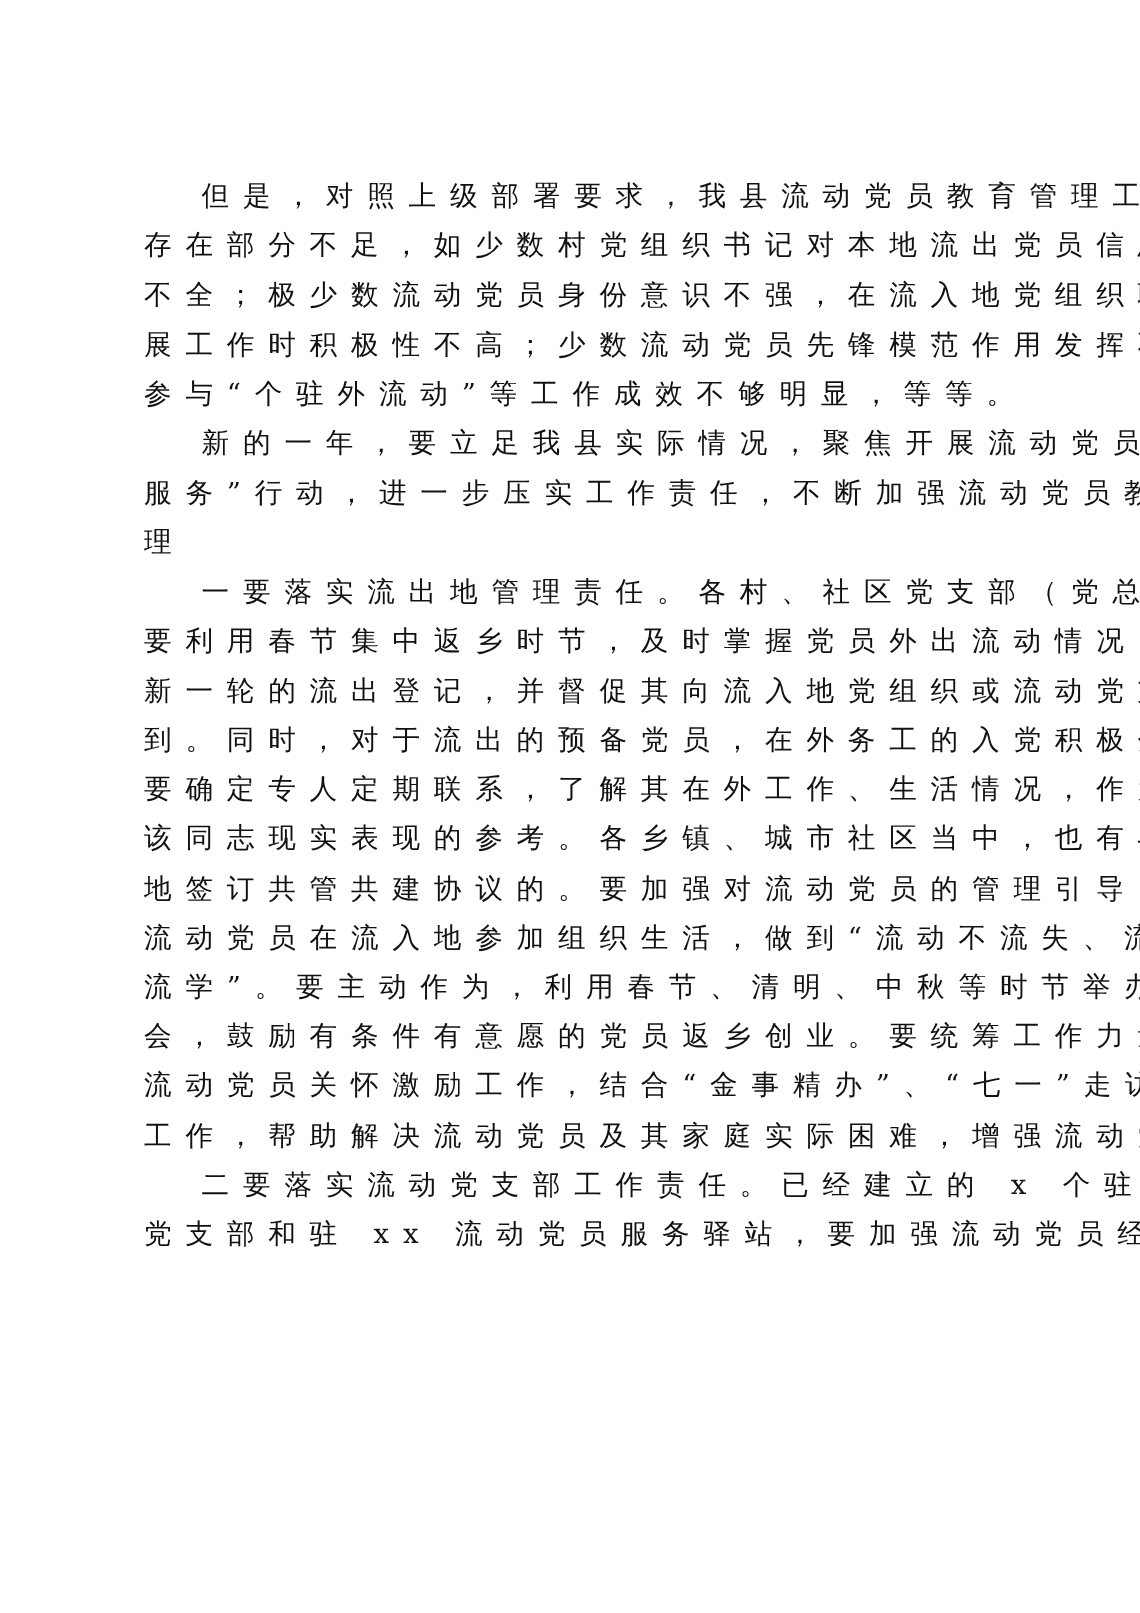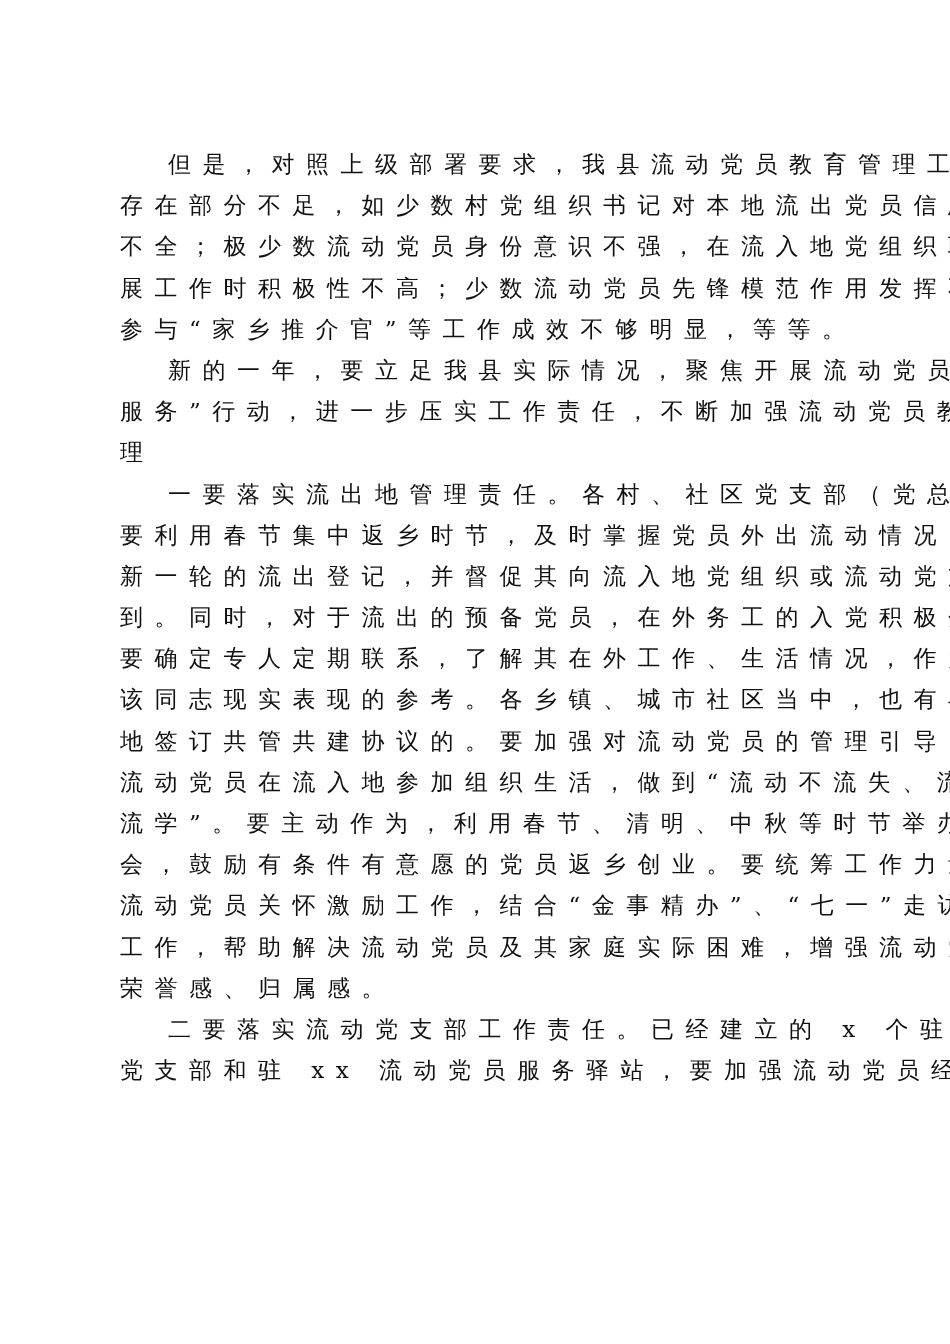--- a/index.html
+++ b/index.html
@@ -35,21 +35,21 @@
 </head>
 <body>
 
 <div class="page">
 
   <div>
     <div class="line indent">但是，对照上级部署要求，我县流动党员教育管理工作还</div>
     <div class="line">存在部分不足，如少数村党组织书记对本地流出党员信息掌握</div>
     <div class="line">不全；极少数流动党员身份意识不强，在流入地党组织联系开</div>
     <div class="line">展工作时积极性不高；少数流动党员先锋模范作用发挥不够，</div>
-    <div class="line">参与“家乡推介官”等工作成效不够明显，等等。</div>
+    <div class="line">参与“个驻外流动”等工作成效不够明显，等等。</div>
   </div>
 
   <div>
     <div class="line indent">新的一年，要立足我县实际情况，聚焦开展流动党员“三</div>
     <div class="line">服务”行动，进一步压实工作责任，不断加强流动党员教育管</div>
     <div class="line">理</div>
   </div>
 
   <div>
     <div class="line indent">一要落实流出地管理责任。各村、社区党支部（党总支）</div>
@@ -57,21 +57,20 @@
     <div class="line">新一轮的流出登记，并督促其向流入地党组织或流动党支部报</div>
     <div class="line">到。同时，对于流出的预备党员，在外务工的入党积极分子等，</div>
     <div class="line">要确定专人定期联系，了解其在外工作、生活情况，作为考察</div>
     <div class="line">该同志现实表现的参考。各乡镇、城市社区当中，也有与流入</div>
     <div class="line">地签订共管共建协议的。要加强对流动党员的管理引导，督促</div>
     <div class="line">流动党员在流入地参加组织生活，做到“流动不流失、流动不</div>
     <div class="line">流学”。要主动作为，利用春节、清明、中秋等时节举办座谈</div>
     <div class="line">会，鼓励有条件有意愿的党员返乡创业。要统筹工作力量做好</div>
     <div class="line">流动党员关怀激励工作，结合“金事精办”、“七一”走访等</div>
     <div class="line">工作，帮助解决流动党员及其家庭实际困难，增强流动党员的</div>
-    <div class="line">荣誉感、归属感。</div>
   </div>
 
   <div>
     <div class="line indent">二要落实流动党支部工作责任。已经建立的 x 个驻外流动</div>
     <div class="line">党支部和驻 xx 流动党员服务驿站，要加强流动党员经常性教育</div>
   </div>
 
 </div>
 
 </body></html>

